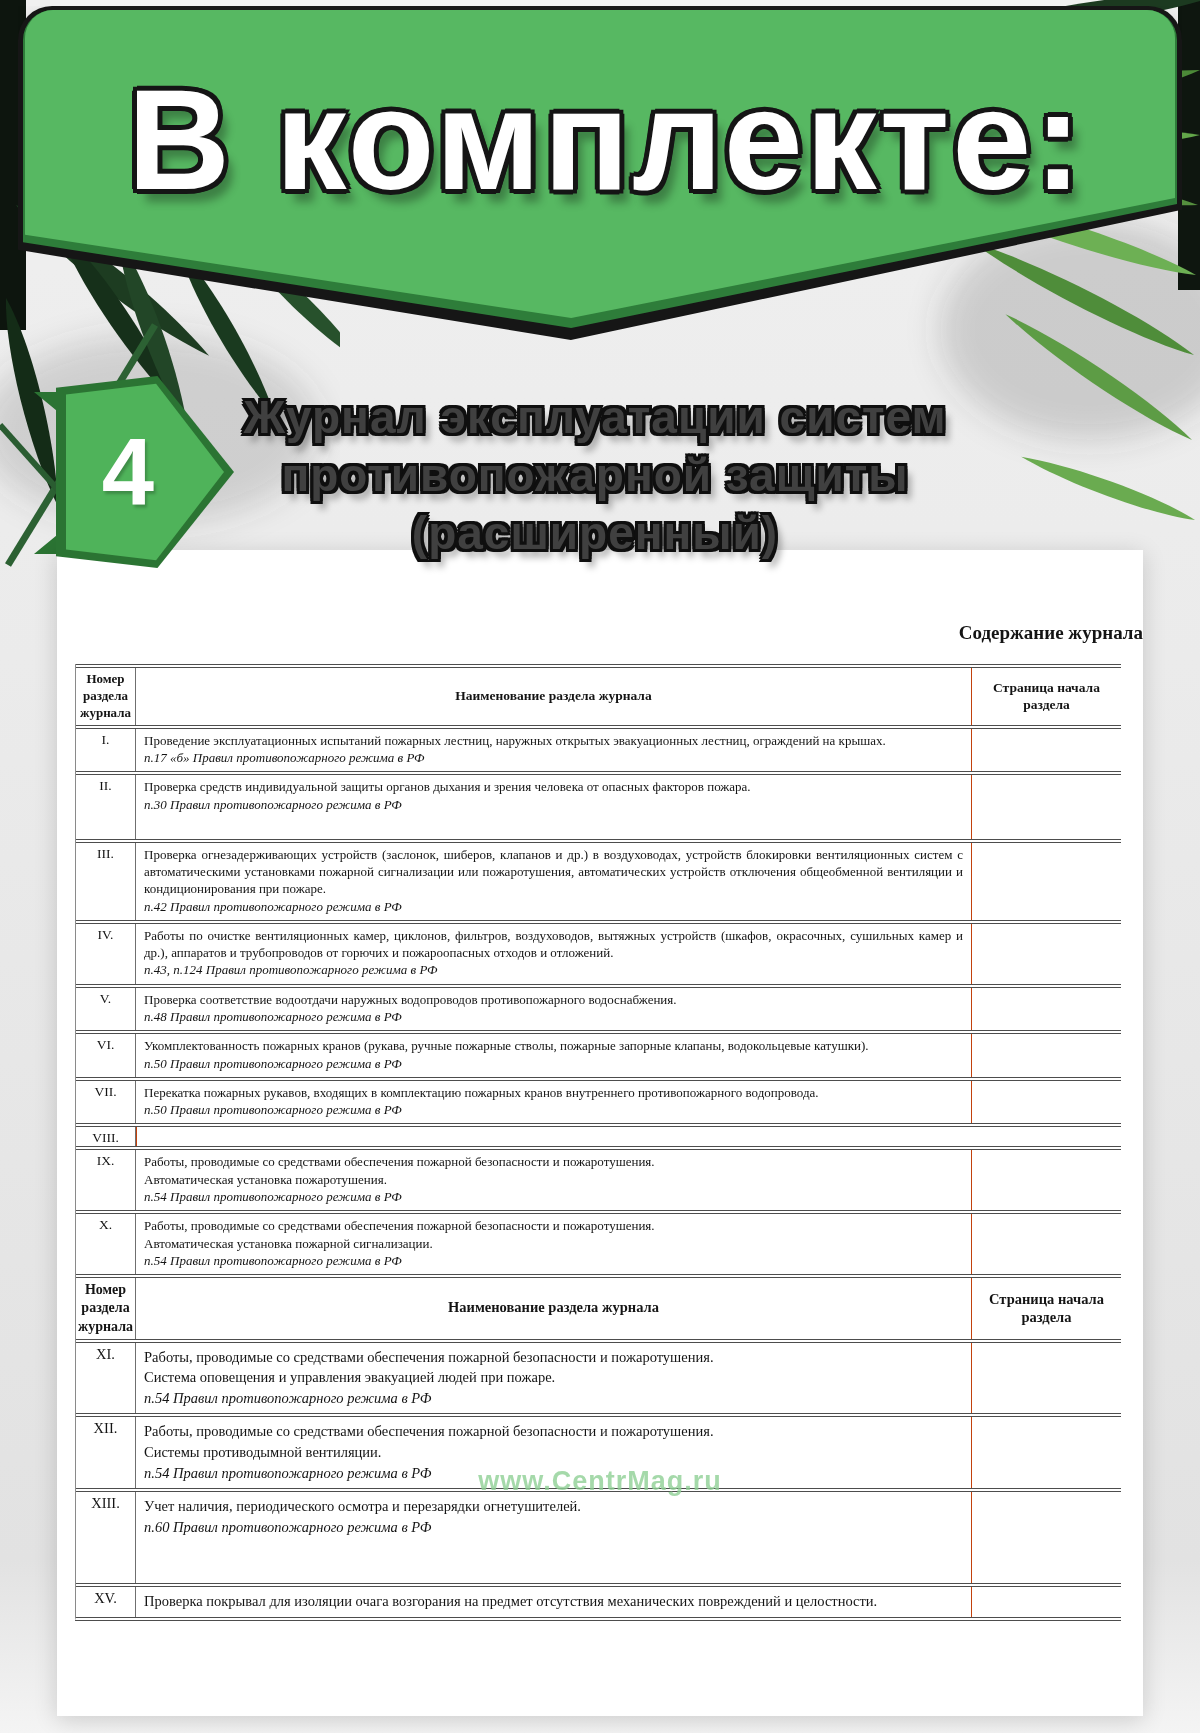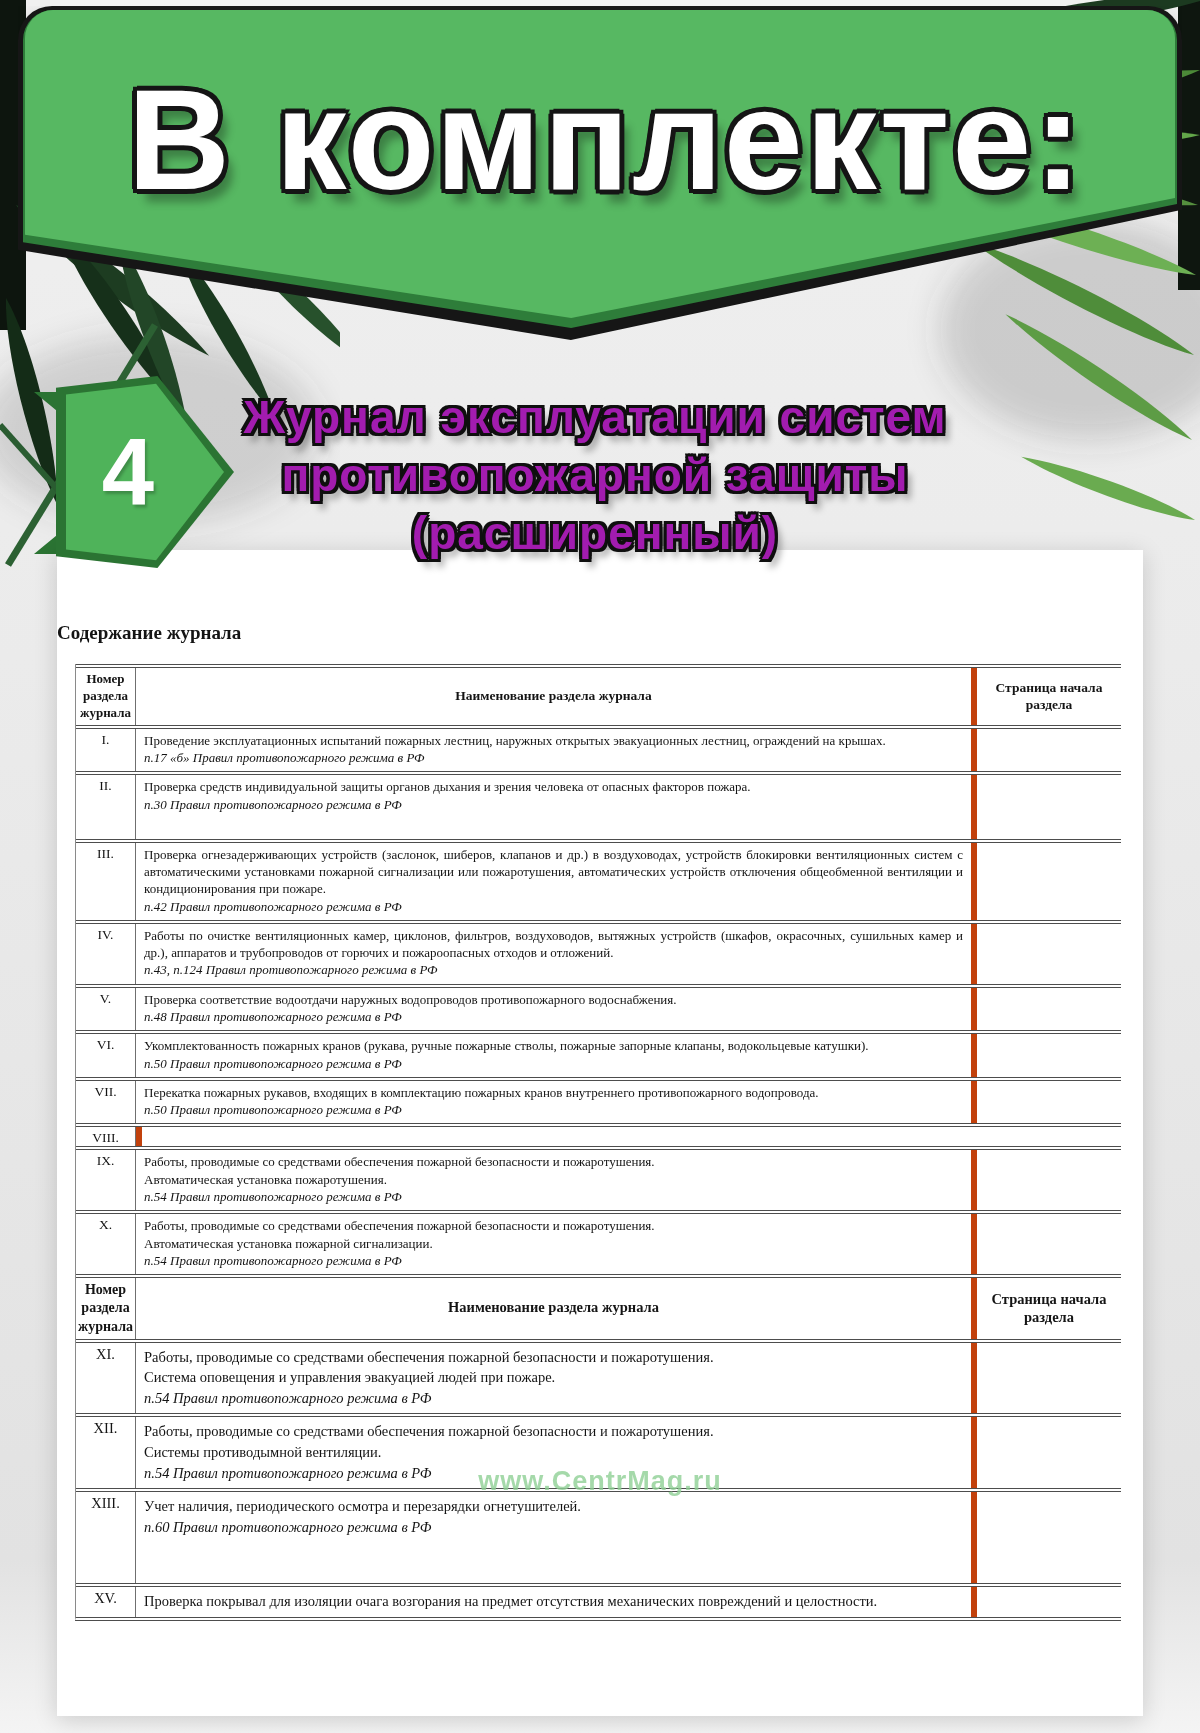--- a/index.html
+++ b/index.html
@@ -59,26 +59,26 @@
       -3px -3px 0 #0f0f0f,3px -3px 0 #0f0f0f,-3px 3px 0 #0f0f0f,3px 3px 0 #0f0f0f,
       6px 8px 7px rgba(0,0,0,.35);
   }
   .kit-title span{display:block;}
   
   .page{
     position:absolute;left:57px;top:550px;width:1086px;height:1166px;background:#ffffff;
     box-shadow:0 4px 22px rgba(0,0,0,.16);z-index:3;overflow:hidden;
     font-family:"Liberation Serif","DejaVu Serif",serif;color:#141414;
   }
-  .doc-title{margin:72px 0 20px 0;text-align:left;font-weight:bold;font-size:19px;}
+  .doc-title{margin:72px 0 20px 0;text-align:right;font-weight:bold;font-size:19px;}
   .toc{margin:0 22px 0 18px;border-bottom:4px double #4d4d4d;border-left:1px solid #8a8a8a;}
   .trow{display:flex;align-items:stretch;border-top:4px double #4d4d4d;}
   .c-num{flex:0 0 60px;width:60px;border-right:1px solid #6f6f6f;text-align:center;font-size:13.5px;padding-top:3px;box-sizing:border-box;}
   .c-main{flex:1;min-width:0;padding:3px 8px 5px 8px;font-size:13px;line-height:1.33;}
-  .c-page{flex:0 0 150px;border-left:6px solid #c2410c;box-sizing:border-box;}
+  .c-page{flex:0 0 150px;border-left:1px solid #c2410c;box-sizing:border-box;}
   .para{text-align:justify;}
   .ref{font-style:italic;}
   .thead{font-weight:bold;}
   .thead .c-num{font-size:13px;line-height:1.3;padding:3px 2px;display:flex;align-items:center;justify-content:center;}
   .thead .c-main{display:flex;align-items:center;justify-content:center;text-align:center;font-size:13.5px;padding:6px;}
   .thead .c-page{display:flex;align-items:center;justify-content:center;text-align:center;font-size:13.5px;line-height:1.3;padding:4px 14px;}
   .seg2 .c-main{font-size:14.5px;line-height:1.42;padding-top:4px;}
   .seg2 .c-num{font-size:14.5px;}
   .seg2.thead .c-main,.seg2.thead .c-page{font-size:14.5px;}
   .seg2.thead .c-num{font-size:14px;}
@@ -135,21 +135,21 @@
   <div class="banner-title">В комплекте:</div>
 </div>
 
 <div class="badge-chevron" style="background: rgb(43, 116, 51);"></div>
 <div class="badge-outer" style="background: rgb(43, 116, 51);">
   <div class="badge-inner" style="background: rgb(79, 179, 90);">
     <span class="badge-number">4</span>
   </div>
 </div>
 
-<div class="kit-title" style="color: #a21caf;">
+<div class="kit-title" style="color: #404040;">
   <span>Журнал эксплуатации систем</span>
   <span>противопожарной защиты</span>
   <span>(расширенный)</span>
 </div>
 
 <div class="page">
   <div class="doc-title">Содержание журнала</div>
   <div class="toc">
       <div class="trow thead">
     <div class="c-num">Номер раздела журнала</div>

